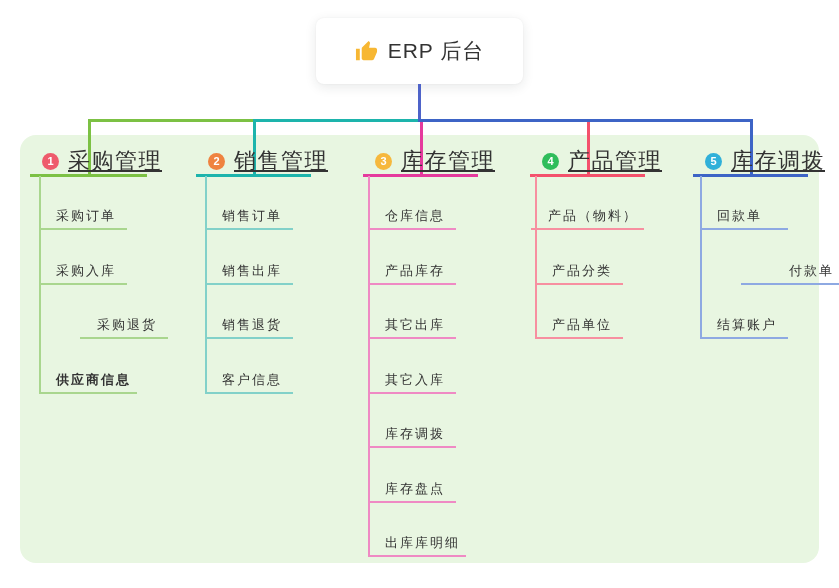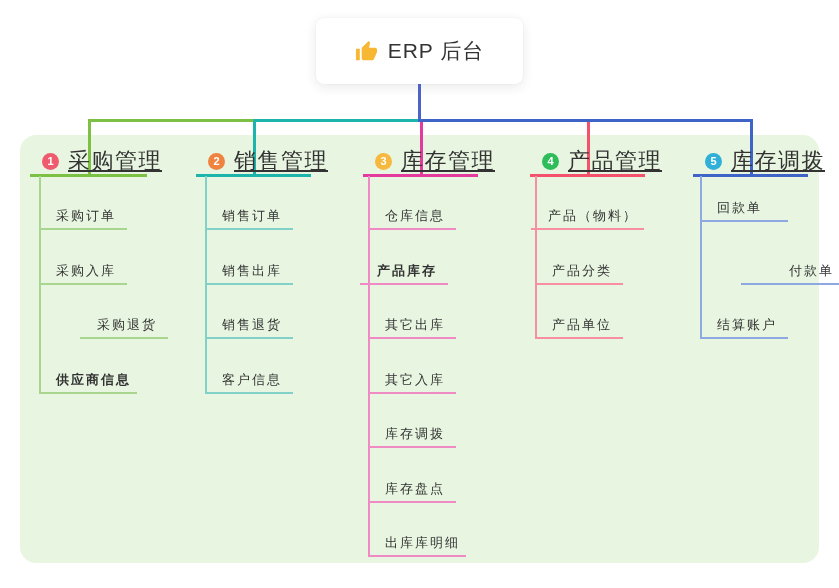--- a/index.html
+++ b/index.html
@@ -85,34 +85,34 @@
       </div>
       <div class="child" style="left: 205px; top: 204px; border-bottom-color: rgb(130, 209, 201);">销售订单</div>
       <div class="child" style="left: 205px; top: 259px; border-bottom-color: rgb(130, 209, 201);">销售出库</div>
       <div class="child" style="left: 205px; top: 313px; border-bottom-color: rgb(130, 209, 201);">销售退货</div>
       <div class="child" style="left: 205px; top: 368px; border-bottom-color: rgb(130, 209, 201);">客户信息</div>
       <div class="hdr-row" style="left: 375px; top: 150px;">
         <span class="badge" style="background: rgb(246, 184, 61);">3</span>
         <span class="hdr-label">库存管理</span>
       </div>
       <div class="child" style="left: 368px; top: 204px; border-bottom-color: rgb(239, 138, 196);">仓库信息</div>
-      <div class="child" style="left: 360px; top: 259px; border-bottom-color: rgb(239, 138, 196); font-weight: bold;">产品库存</div>
+      <div class="child" style="left: 368px; top: 259px; border-bottom-color: rgb(239, 138, 196);">产品库存</div>
       <div class="child" style="left: 368px; top: 313px; border-bottom-color: rgb(239, 138, 196);">其它出库</div>
       <div class="child" style="left: 368px; top: 368px; border-bottom-color: rgb(239, 138, 196);">其它入库</div>
       <div class="child" style="left: 368px; top: 422px; border-bottom-color: rgb(239, 138, 196); font-family: Liberation Serif, serif;">库存调拨</div>
       <div class="child" style="left: 368px; top: 477px; border-bottom-color: rgb(239, 138, 196);">库存盘点</div>
       <div class="child" style="left: 368px; top: 531px; border-bottom-color: rgb(239, 138, 196); text-align: center;">出库库明细</div>
       <div class="hdr-row" style="left: 542px; top: 150px;">
         <span class="badge" style="background: rgb(47, 189, 91);">4</span>
         <span class="hdr-label">产品管理</span>
       </div>
       <div class="child" style="left: 531px; top: 204px; border-bottom-color: rgb(247, 143, 160); text-align: center;">产品（物料）</div>
       <div class="child" style="left: 535px; top: 259px; border-bottom-color: rgb(247, 143, 160);">产品分类</div>
       <div class="child" style="left: 535px; top: 313px; border-bottom-color: rgb(247, 143, 160);">产品单位</div>
       <div class="hdr-row" style="left: 705px; top: 150px;">
         <span class="badge" style="background: rgb(48, 176, 217);">5</span>
         <span class="hdr-label">库存调拨</span>
       </div>
-      <div class="child" style="left: 700px; top: 196px; border-bottom-color: rgb(142, 169, 226);">回款单</div>
+      <div class="child" style="left: 700px; top: 204px; border-bottom-color: rgb(142, 169, 226);">回款单</div>
       <div class="child" style="left: 741px; top: 259px; border-bottom-color: rgb(142, 169, 226); padding-left: 48px;">付款单</div>
       <div class="child" style="left: 700px; top: 313px; border-bottom-color: rgb(142, 169, 226);">结算账户</div>
     </div>
 </div>
 
 </body></html>

